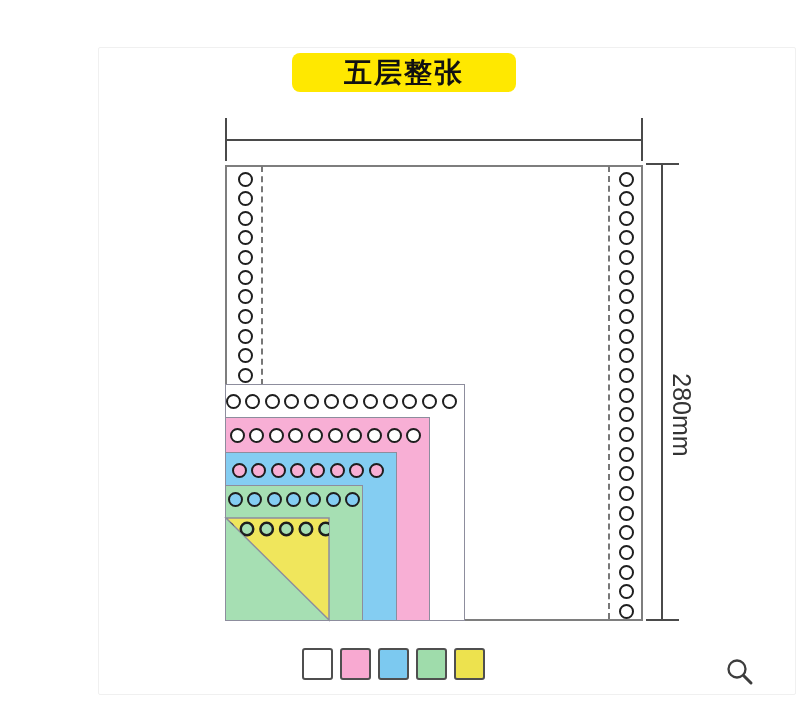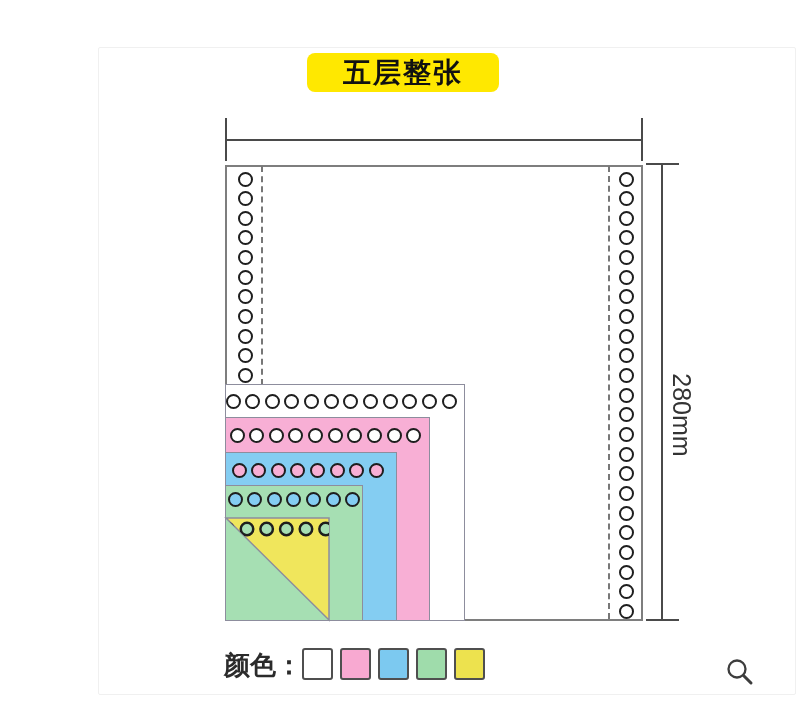--- a/index.html
+++ b/index.html
@@ -5,21 +5,21 @@
   html,body{margin:0;padding:0;background:#fff;}
   #canvas{
     position:relative;width:800px;height:720px;background:#fff;overflow:hidden;
     font-family:"Liberation Sans", sans-serif;
   }
   #panel{
     position:absolute;left:98px;top:47px;width:696px;height:646px;
     background:#fff;border:1px solid #f0f0f0;border-radius:2px;
   }
   #spec-label{
-    position:absolute;left:307px;top:53px;width:192px;height:39px;
+    position:absolute;left:292px;top:53px;width:224px;height:39px;
     border-radius:8px;display:flex;align-items:center;justify-content:center;
     font-size:28px;font-weight:bold;letter-spacing:2px;
   }
   .dimline{position:absolute;background:#4a4a4a;}
   #dim-width-label{
     position:absolute;left:340px;top:106px;width:160px;height:28px;
     text-align:center;font-size:25px;color:#333;
   }
   #dim-height-label{
     position:absolute;left:631px;top:400px;width:100px;height:30px;
@@ -152,21 +152,20 @@
           <circle cx="2.3500000000000014" cy="12" r="6.25" fill="#A6DFB3" stroke="#1E1E1E" stroke-width="2.5"></circle>
           <circle cx="22" cy="12" r="6.25" fill="#A6DFB3" stroke="#1E1E1E" stroke-width="2.5"></circle>
           <circle cx="41.65" cy="12" r="6.25" fill="#A6DFB3" stroke="#1E1E1E" stroke-width="2.5"></circle>
           <circle cx="61.3" cy="12" r="6.25" fill="#A6DFB3" stroke="#1E1E1E" stroke-width="2.5"></circle>
           <circle cx="80.94999999999999" cy="12" r="6.25" fill="#A6DFB3" stroke="#1E1E1E" stroke-width="2.5"></circle>
           <circle cx="100.6" cy="12" r="6.25" fill="#A6DFB3" stroke="#1E1E1E" stroke-width="2.5"></circle>
         </g>
       </svg>
     </div>
 
-  <div id="legend-title">颜色：</div>
   <div id="swatch-row">
       <div class="swatch" style="background: rgb(255, 255, 255);"></div>
       <div class="swatch" style="background: rgb(248, 169, 209);"></div>
       <div class="swatch" style="background: rgb(124, 201, 240);"></div>
       <div class="swatch" style="background: rgb(159, 220, 171);"></div>
       <div class="swatch" style="background: rgb(237, 226, 78);"></div>
     </div>
 
   <svg id="magnifier" viewBox="0 0 32 32">
     <circle cx="13" cy="13" r="8.5" fill="none" stroke="#3d3d3d" stroke-width="2.3"></circle>

